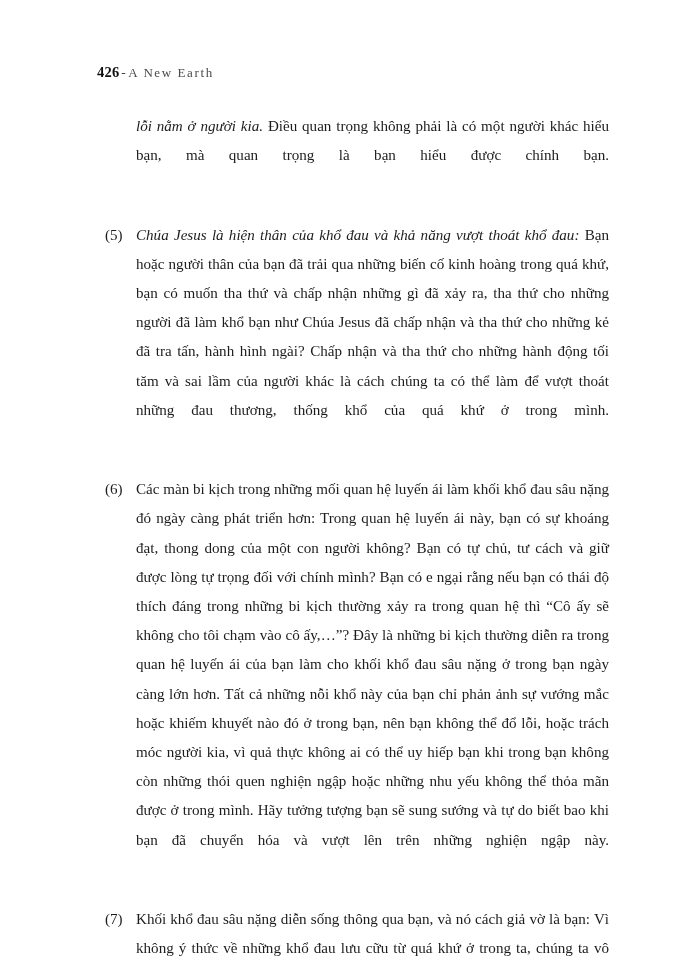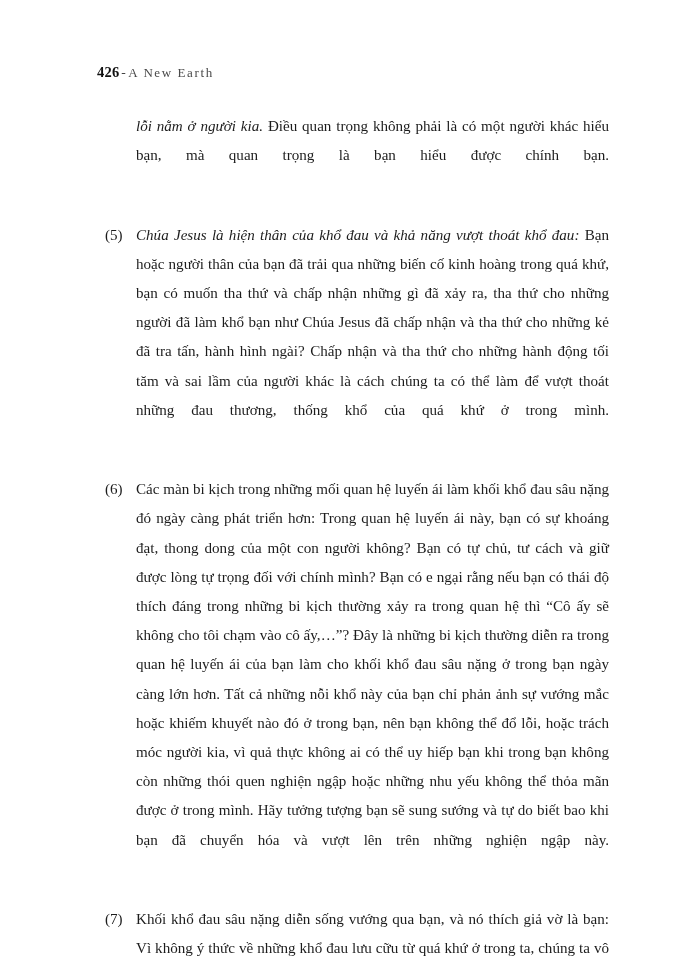--- a/index.html
+++ b/index.html
@@ -117,17 +117,17 @@
       <p><i>Chúa Jesus là hiện thân của khổ đau và khả năng vượt thoát khổ đau:</i><span> Bạn hoặc người thân của bạn đã trải qua những biến cố kinh hoàng trong quá khứ, bạn có muốn tha thứ và chấp nhận những gì đã xảy ra, tha thứ cho những người đã làm khổ bạn như Chúa Jesus đã chấp nhận và tha thứ cho những kẻ đã tra tấn, hành hình ngài? Chấp nhận và tha thứ cho những hành động tối tăm và sai lầm của người khác là cách chúng ta có thể làm để vượt thoát những đau thương, thống khổ của quá khứ ở trong mình.</span></p>
     </div>
 
     <div class="item">
       <span class="marker">(6)</span>
       <p><span class="it">Các màn bi kịch</span><span> trong những mối quan hệ luyến ái làm </span><span class="it">khối khổ đau sâu nặng</span><span> đó ngày càng phát triển hơn: Trong quan hệ luyến ái này, bạn có sự khoáng đạt, thong dong của một con người không? Bạn có tự chủ, tư cách và giữ được lòng tự trọng đối với chính mình? Bạn có e ngại rằng nếu bạn có thái độ thích đáng trong </span><span class="it">những bi kịch</span><span> thường xảy ra trong quan hệ thì </span><span class="it">“Cô ấy sẽ không cho tôi chạm vào cô ấy,…”</span><span>? Đây là </span><span class="it">những bi kịch</span><span> thường diễn ra trong quan hệ luyến ái của bạn làm cho </span><span class="it">khối khổ đau sâu nặng</span><span> ở trong bạn ngày càng lớn hơn. Tất cả những nỗi khổ này của bạn chỉ phản ảnh sự vướng mắc hoặc khiếm khuyết nào đó ở trong bạn, nên bạn không thể đổ lỗi, hoặc trách móc người kia, vì quả thực không ai có thể uy hiếp bạn khi trong bạn không còn những thói quen nghiện ngập hoặc những </span><span class="it">nhu yếu không thể thỏa mãn được</span><span> ở trong mình. Hãy tưởng tượng bạn sẽ sung sướng và tự do biết bao khi bạn đã chuyển hóa và vượt lên trên những </span><span class="it">nghiện ngập</span><span> này.</span></p>
     </div>
 
     <div class="item">
       <span class="marker">(7)</span>
-      <p><span class="it">Khối khổ đau sâu nặng</span><span> diễn sống </span><span class="it">vướng qua bạn</span><span>, và nó thích </span><span class="it">giả vờ là bạn:</span><span> Vì không ý thức về những khổ đau lưu cữu từ quá khứ ở trong ta, chúng ta vô tình tạo thêm khổ đau mới vì bản chất của </span></p>
+      <p><span class="it">Khối khổ đau sâu nặng</span><span> diễn sống </span><span class="it">thông qua bạn</span><span>, và nó cách </span><span class="it">giả vờ là bạn:</span><span> Vì không ý thức về những khổ đau lưu cữu từ quá khứ ở trong ta, chúng ta vô tình tạo thêm khổ đau mới vì bản chất của </span></p>
     </div>
 
   </div>
 </div>
 
 </body></html>

